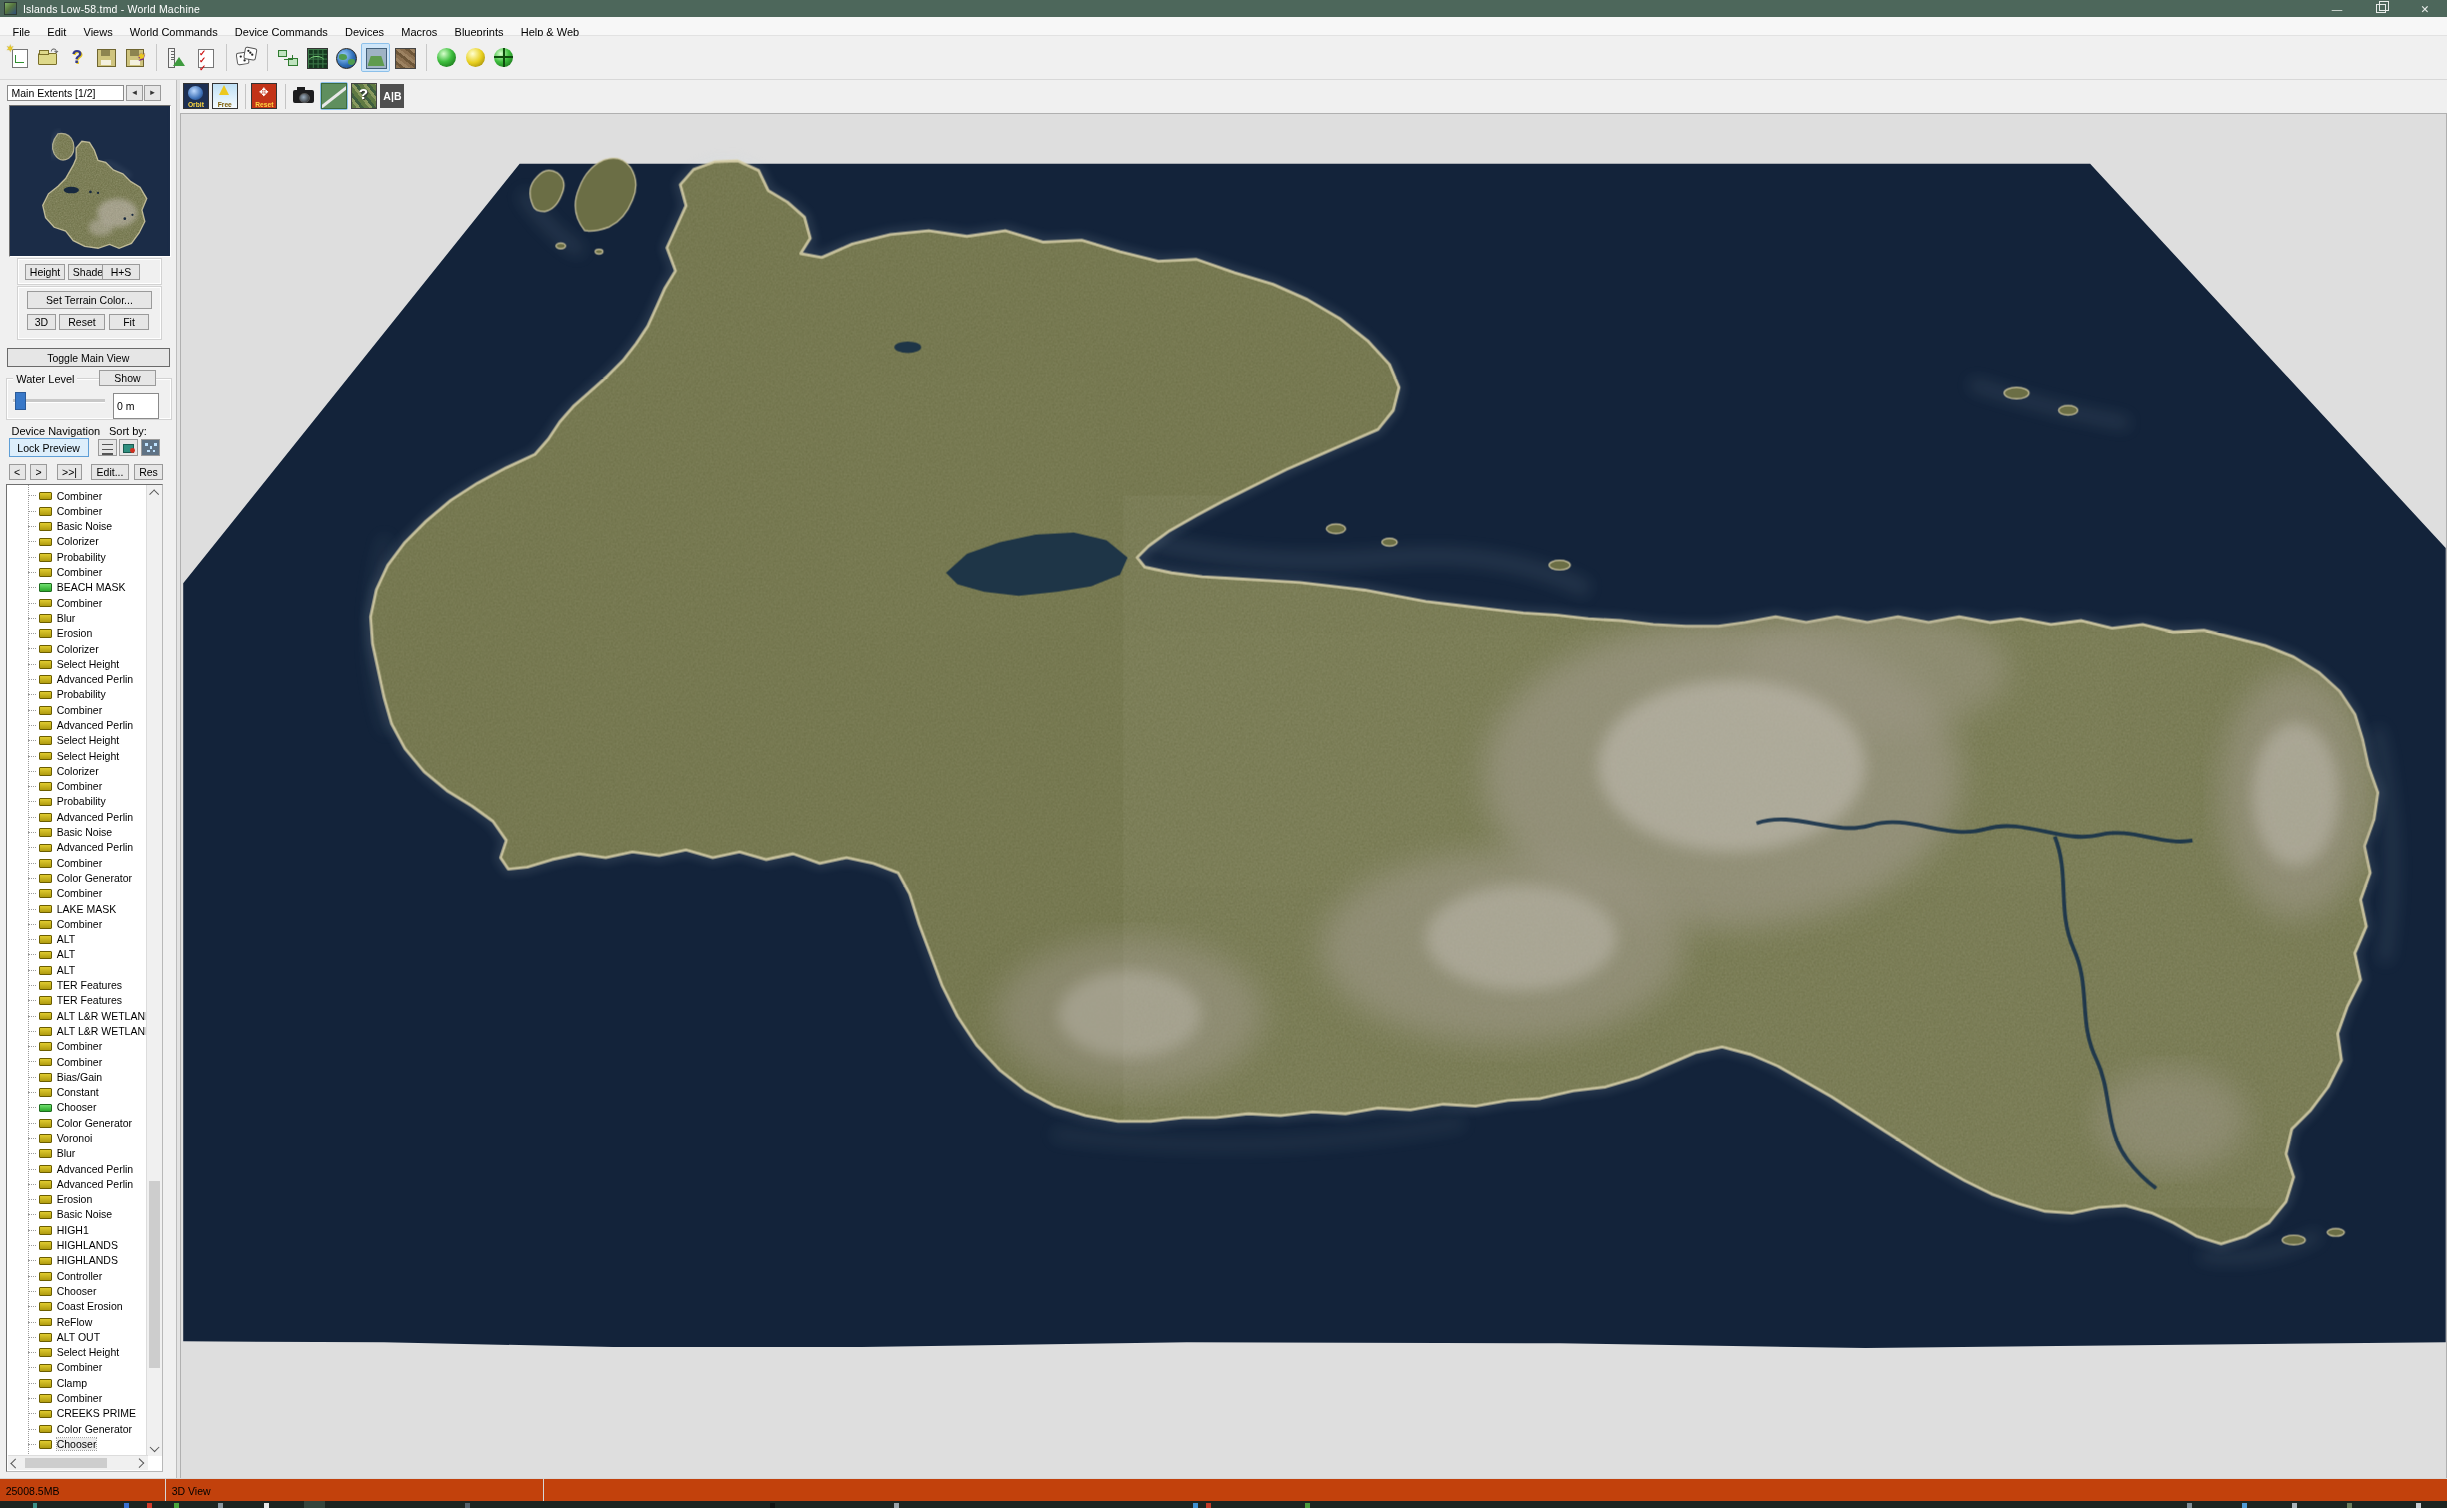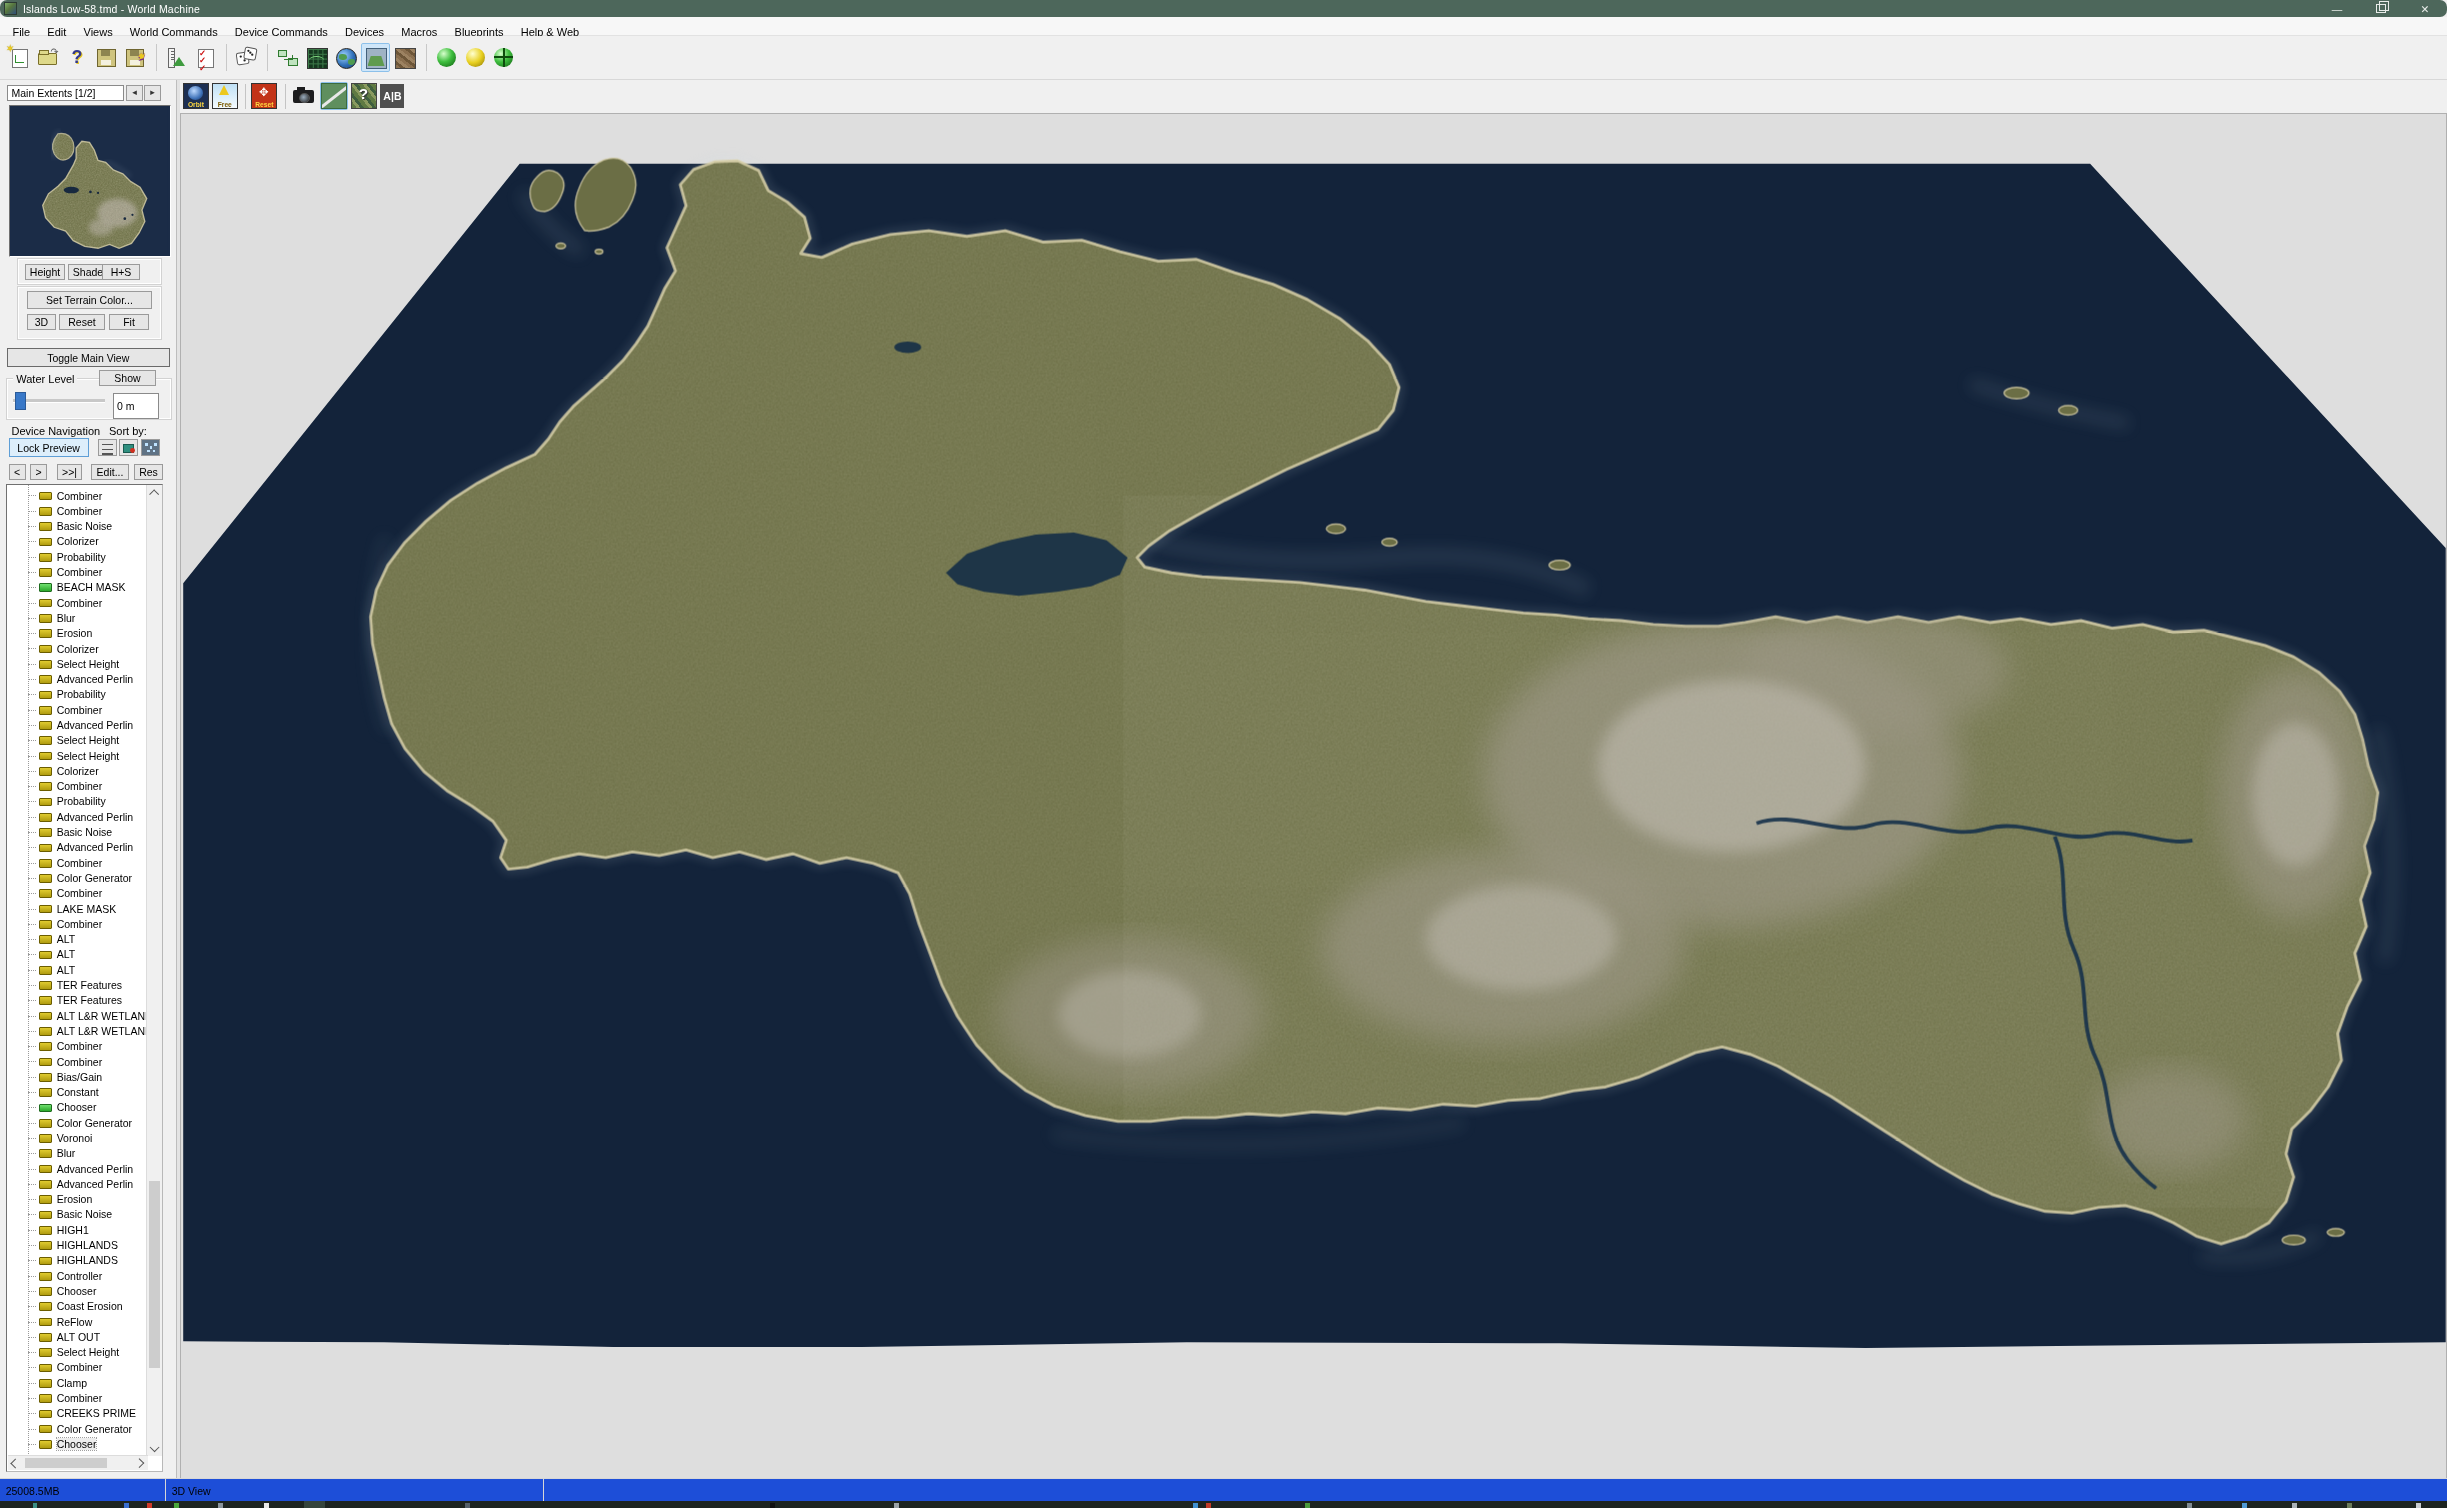--- a/index.html
+++ b/index.html
@@ -1,21 +1,21 @@
 <!DOCTYPE html>
 <html><head>
 <meta charset="utf-8">
 <style>
   html,body{margin:0;padding:0;background:#222;}
   #app{position:relative;width:2447px;height:1508px;overflow:hidden;
        font-family:"Liberation Sans",sans-serif;font-size:10.5px;color:#000;
        background:#f0f0f0;}
   
   #titlebar{position:absolute;left:0;top:0;width:2447px;height:17px;background:#4d675b;
-            display:flex;align-items:center;color:#fff;border-radius:7px;}
+            display:flex;align-items:center;color:#fff;}
   #win-icon{width:11.5px;height:11.5px;margin:0 5.7px 0 3.8px;
             background:linear-gradient(135deg,#7fae67 0%,#56753e 45%,#2f4d7a 100%);
             border:1px solid #2c3a33;}
   #title-text{font-size:10.5px;letter-spacing:0.2px;}
   #caption-btns{margin-left:auto;display:flex;height:17px;}
   .cap-btn{width:44px;height:17px;display:flex;align-items:center;justify-content:center;
            color:#e8ece9;font-size:10.5px;}
   .cap-btn .restore{width:7.6px;height:7.6px;border:1px solid #e8ece9;position:relative;background:#4d675b;}
   .cap-btn .restore:before{content:"";position:absolute;left:1.9px;top:-3.8px;width:7.6px;height:7.6px;border:1px solid #e8ece9;}
   
@@ -123,21 +123,21 @@
   .vt-line{width:24px;height:24px;background:#5f8f5f;border:1px solid #3c6b3c;position:relative;overflow:hidden;}
   .vt-line:before{content:"";position:absolute;left:-3.8px;top:10.5px;width:34px;height:2.9px;background:#e8e8e8;transform:rotate(-38deg);}
   .vt-help{width:24px;height:24px;border:1px solid #444;position:relative;
      background:repeating-linear-gradient(52deg,#5f7a43 0 3.8px,#8a9a5f 3.8px 6.7px,#3f5f3f 6.7px 9.6px);}
   .vt-help span{position:absolute;left:0;right:0;top:1px;text-align:center;color:#fff;font-weight:bold;font-size:15.3px;text-shadow:1px 1px 1px #333;}
   .vt-ab{width:24px;height:24px;background:#4f4f4f;color:#fff;display:flex;align-items:center;justify-content:center;font-size:10.5px;font-weight:bold;}
   #viewport{position:absolute;left:180px;top:113px;width:2265px;height:1364px;background:#dedede;
             border-left:1px solid #b0b0b0;border-top:1px solid #b0b0b0;border-right:1px solid #b0b0b0;box-sizing:content-box;}
   #viewport svg{display:block;}
   
-  #statusbar{position:absolute;left:0;top:1478px;width:2447px;height:23px;background:#1d4ed8;border-top:1px solid #d7d7d7;
+  #statusbar{position:absolute;left:0;top:1478px;width:2447px;height:23px;background:#c2410c;border-top:1px solid #d7d7d7;
              display:flex;align-items:center;font-size:10.5px;}
   .status-pane{height:100%;display:flex;align-items:center;padding-left:5.7px;box-sizing:border-box;border-right:1px solid #d7d7d7;overflow:hidden;white-space:nowrap;}
   
   #taskbar{position:absolute;left:0;top:1501px;width:2447px;height:7.6px;background:#1d2420;overflow:hidden;}
   .tb-dot{position:absolute;top:1.9px;width:4.8px;height:5.7px;}
   .tb-active{position:absolute;left:304px;top:0;width:21px;height:7.6px;background:#35443c;}
 </style>
 </head>
 <body>
 

